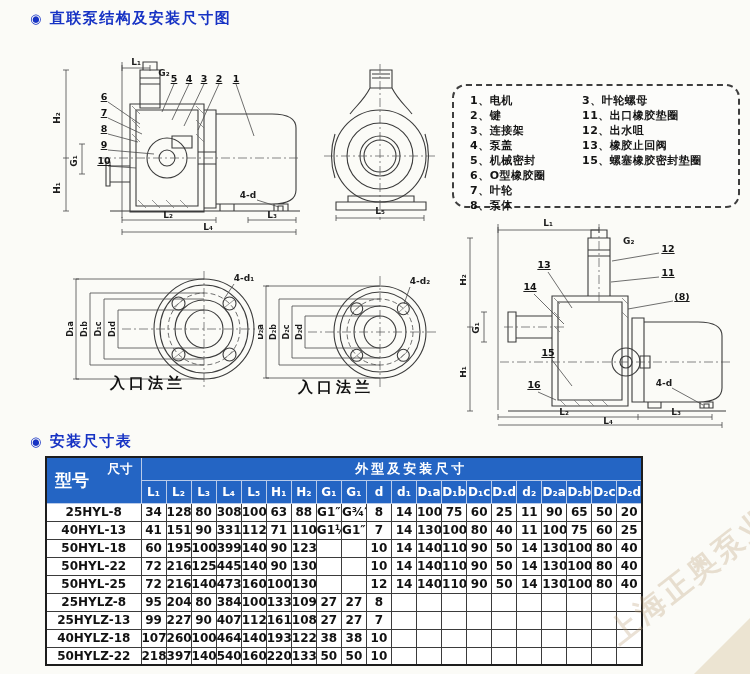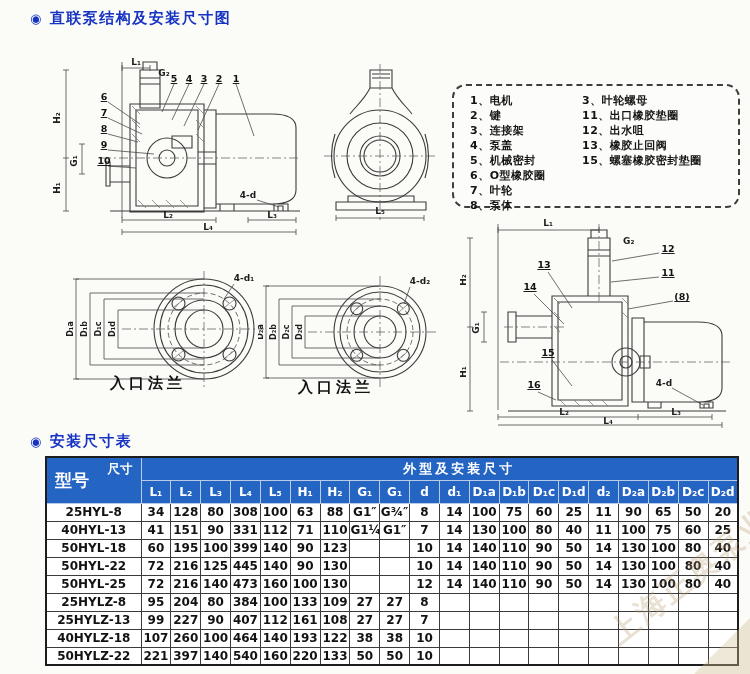--- a/index.html
+++ b/index.html
@@ -31,21 +31,21 @@
   .parts-box { border:2px dashed #3e3e3e; border-radius:14px; display:flex;
                padding:7px 4px 7px 16px; background:rgba(255,255,255,0.4); }
   .parts-col { display:flex; flex-direction:column; justify-content:flex-start;
                font-size:11px; font-weight:bold; color:#141414; letter-spacing:0.5px; }
   .parts-col.left { width:112px; }
   .parts-col.right{ flex:1; }
 
   .flange-caption { font-size:15px; font-weight:bold; letter-spacing:4px; color:#101010; }
 
   
-  .dim-table { border-collapse:collapse; table-layout:fixed; width:694px;
+  .dim-table { border-collapse:collapse; table-layout:fixed; width:598px;
                border:2px solid #1d1d1d; background:#a21caf;
                font-family:"DejaVu Sans","Liberation Sans",sans-serif; }
   .dim-table col.model-col { width:95px; }
   .dim-table thead th { background:#2465c4; color:#fff; border:1px solid #b9cbe9;
                         height:23px; font-size:12px; font-weight:bold; padding:0; }
   .dim-table thead .span-header { font-size:13px; letter-spacing:3px;padding-left:40px; }
   .dim-table tbody th, .dim-table tbody td {
       border:1px solid #3b3b3b; text-align:center; padding:0; height:18px;
       font-size:12px; font-weight:bold; color:#121212; background:#fff;
       overflow:hidden; white-space:nowrap; }
@@ -496,21 +496,21 @@
         <td></td>
         <td></td>
         <td></td>
         <td></td>
         <td></td>
         <td></td>
         <td></td>
       </tr>
       <tr>
         <th>50HYLZ-22</th>
-        <td>221</td>
+        <td>218</td>
         <td>397</td>
         <td>140</td>
         <td>540</td>
         <td>160</td>
         <td>220</td>
         <td>133</td>
         <td>50</td>
         <td>50</td>
         <td>10</td>
         <td></td>

